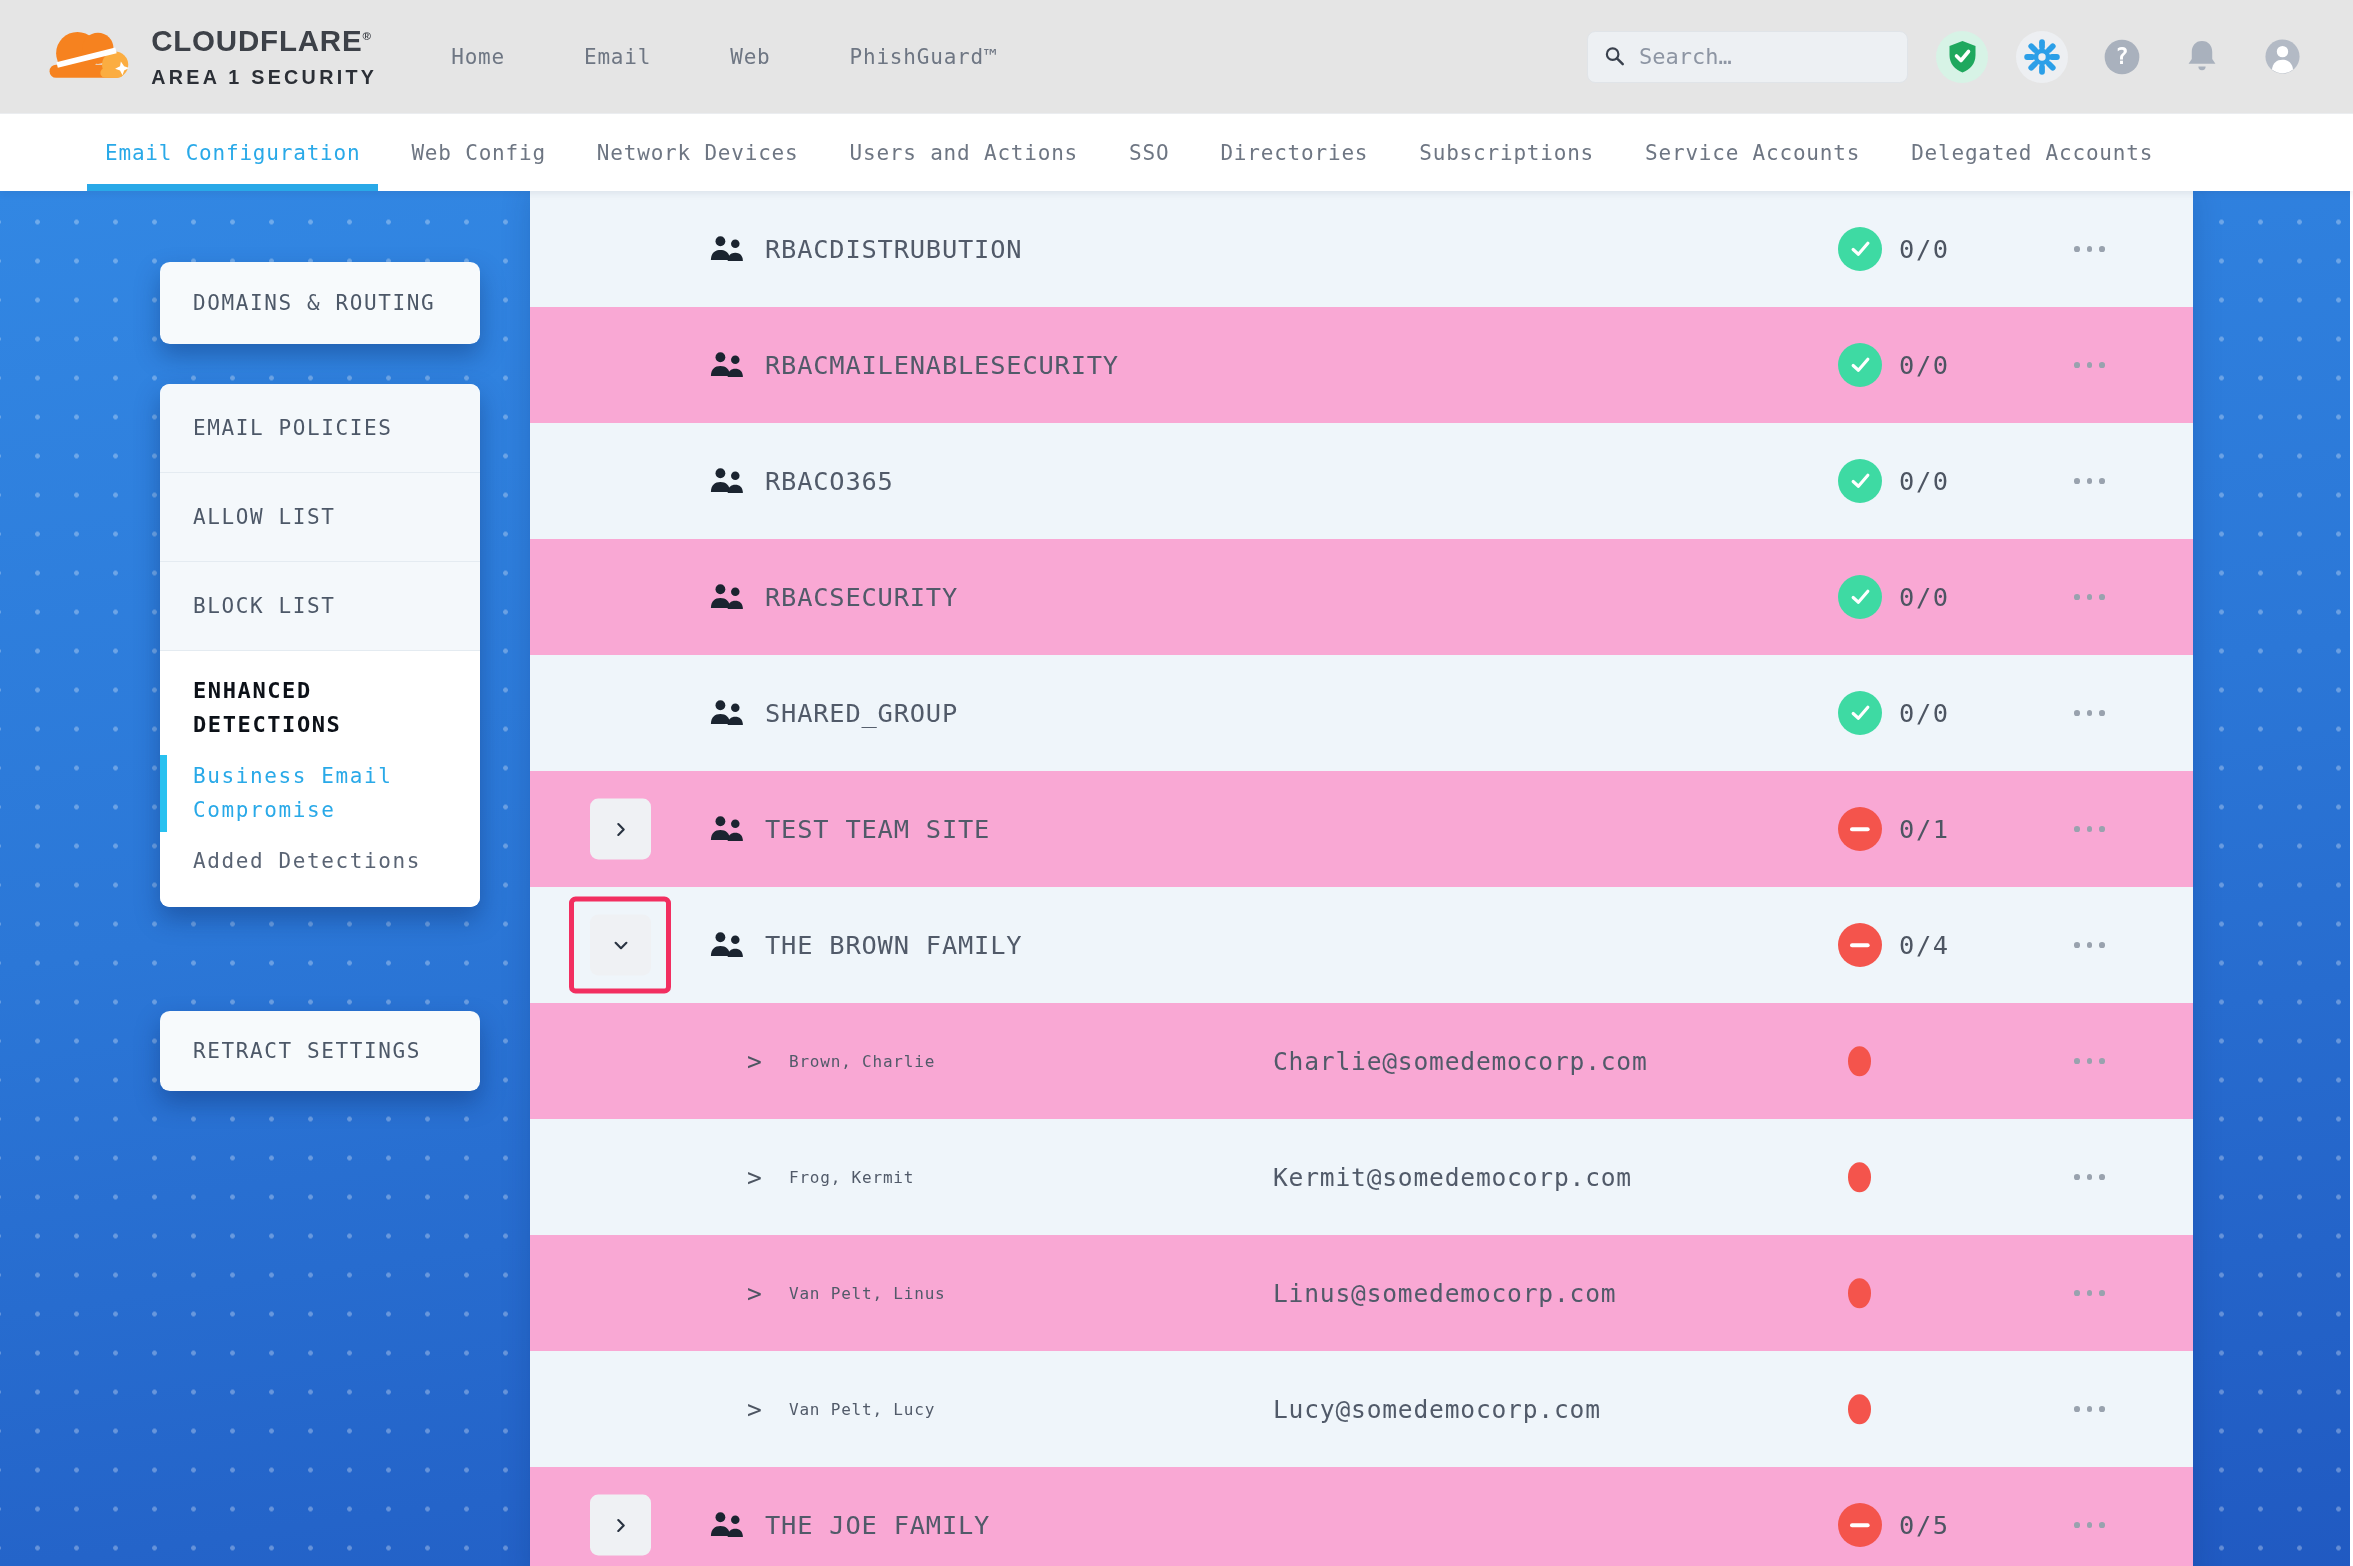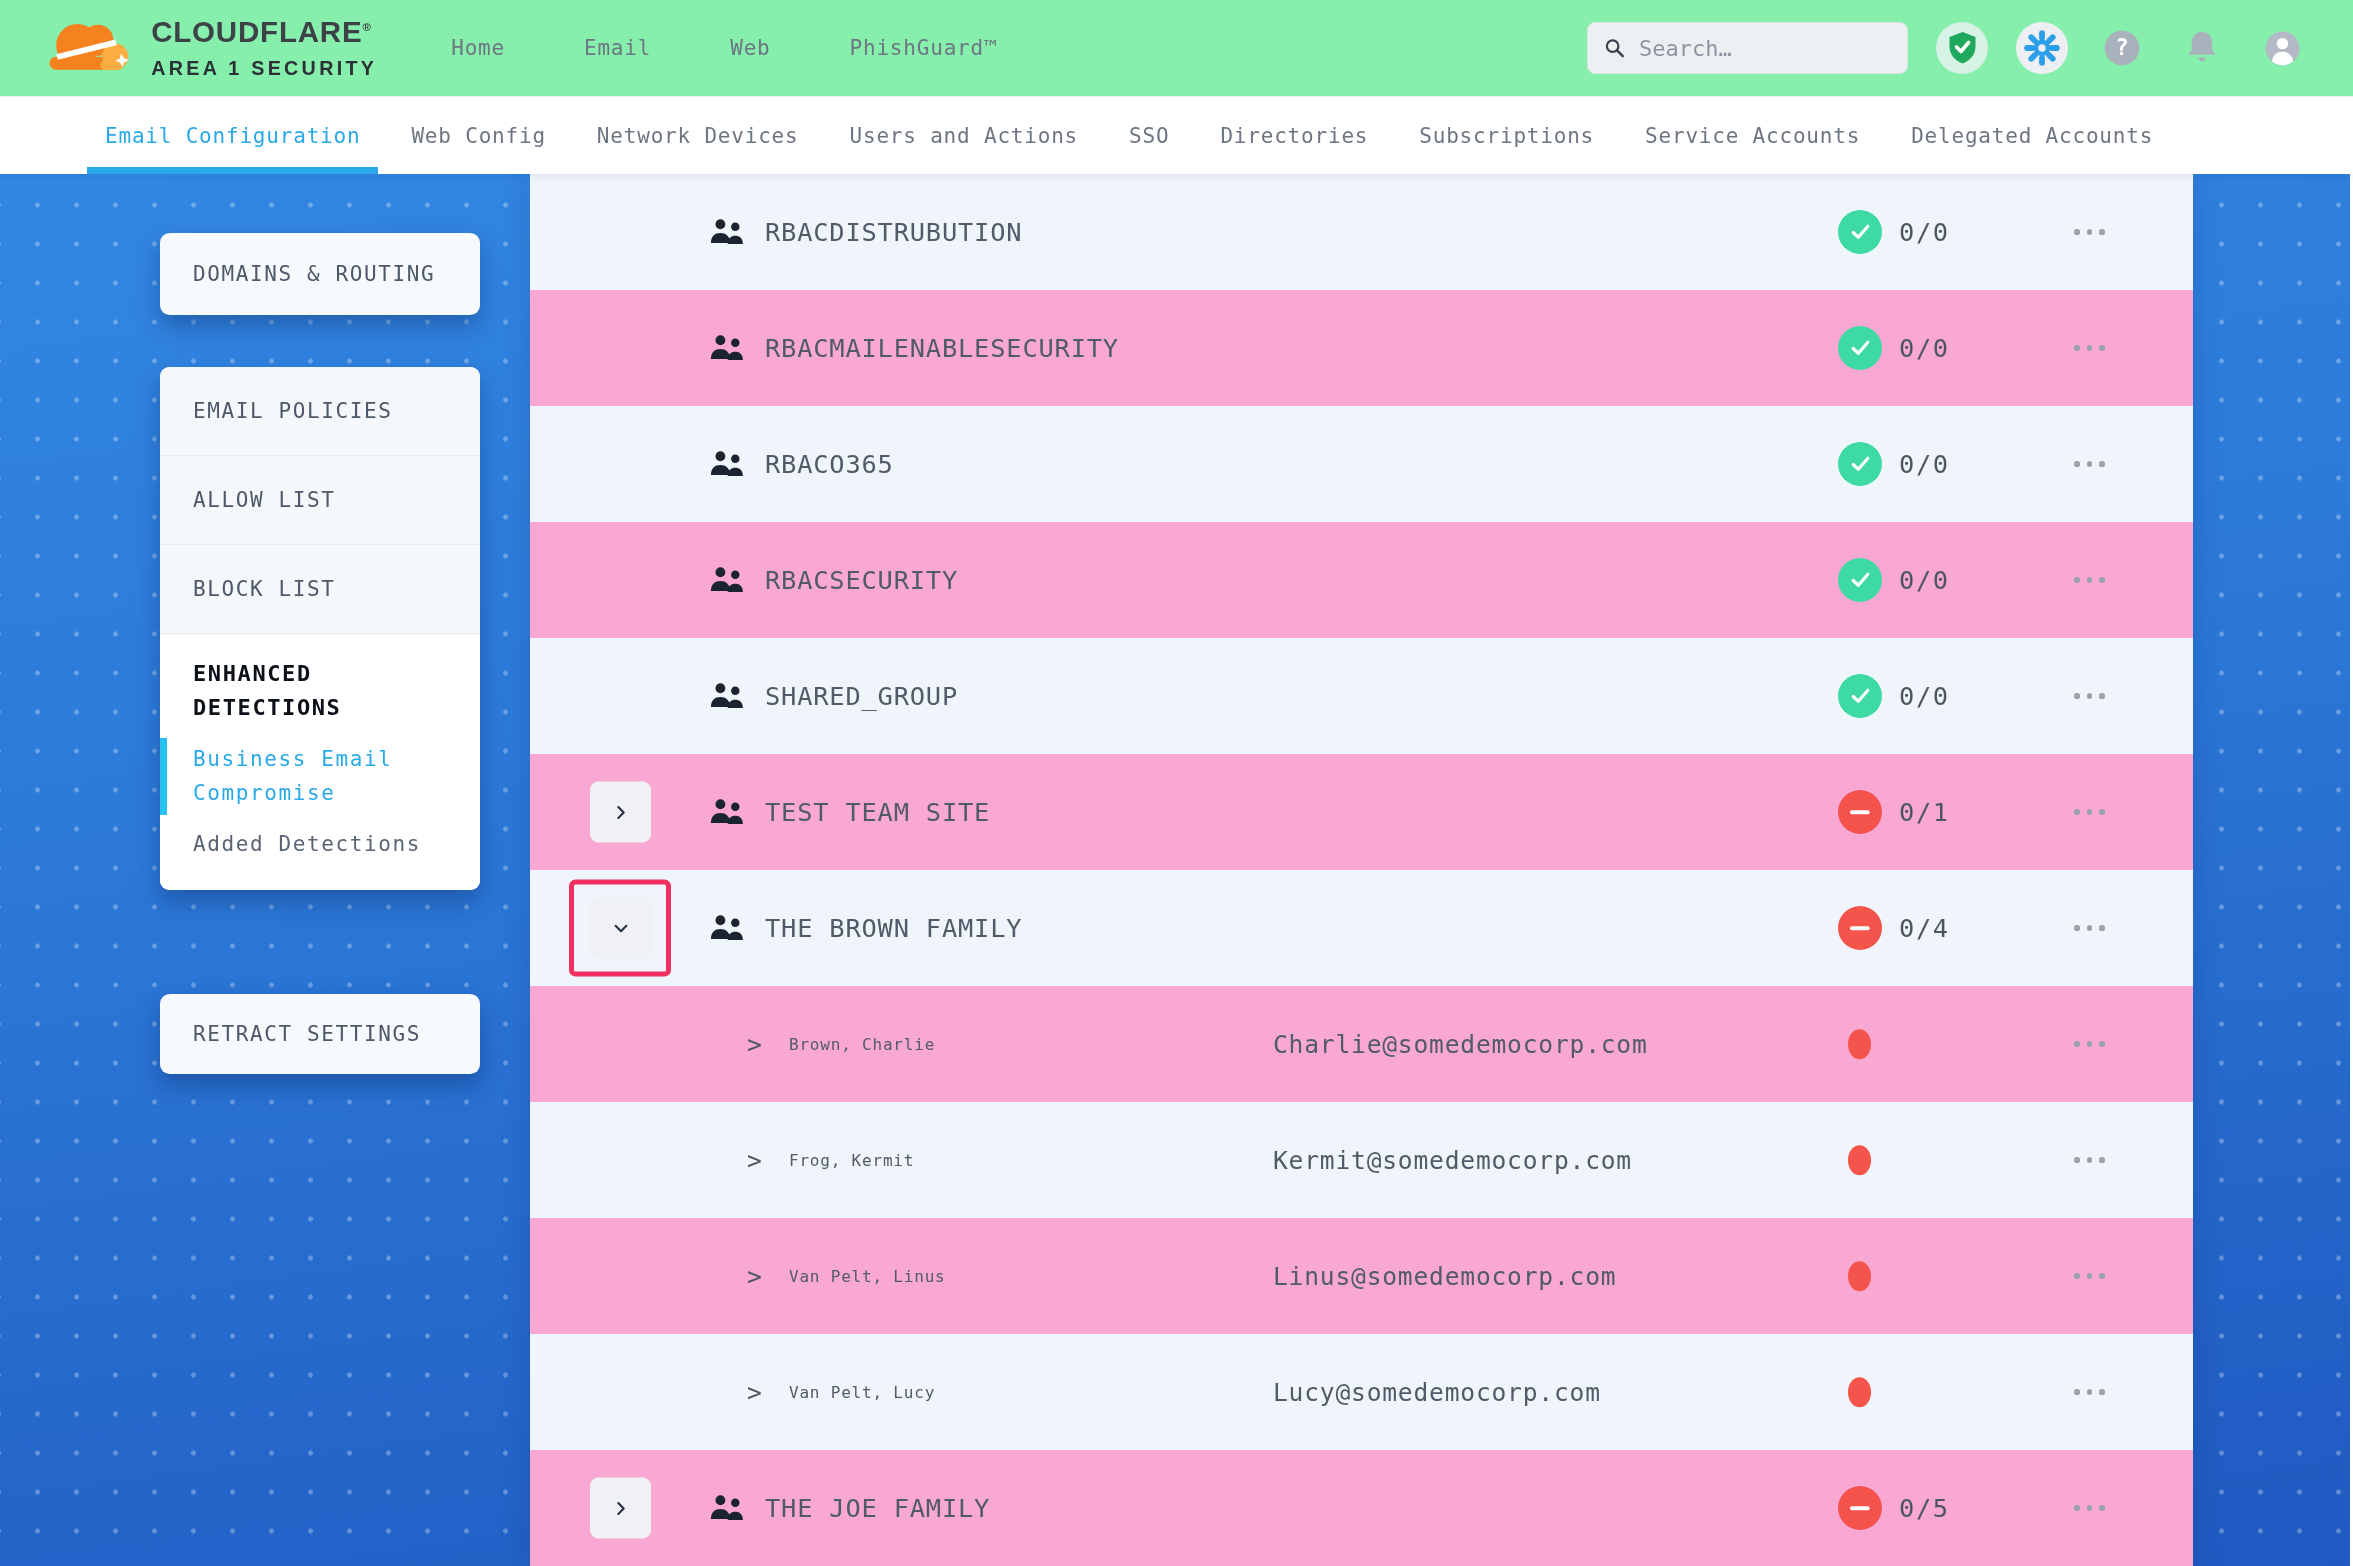--- a/index.html
+++ b/index.html
@@ -1,20 +1,20 @@
 <!DOCTYPE html>
 <html style="font-size:13px"><head>
 <meta charset="utf-8">
 <style>
   * { margin:0; padding:0; box-sizing:border-box; }
   html,body { width:2354px; height:1567px; overflow:hidden; background:#fff;
     font-family:"DejaVu Sans Mono","Liberation Mono",monospace; }
 
   
-  .header { height:97px; background:#86efac; display:flex; align-items:center;
+  .header { height:114px; background:#e5e5e5; display:flex; align-items:center;
     border-bottom:0.8px solid #ebedf0; position:relative; z-index:30; }
   .brand { display:flex; align-items:center; margin-left:43px; gap:8.2px; }
   .brand-text { display:flex; flex-direction:column; line-height:1.05; }
   .brand-name { font-family:"Liberation Sans",sans-serif; font-weight:800; font-size:29.5px;
     letter-spacing:0.8px; color:#3d4148; }
   .brand-name sup { font-size:11.5px; }
   .brand-tag { font-family:"Liberation Sans",sans-serif; font-weight:800; font-size:19.7px;
     letter-spacing:3.3px; color:#2b2f36; margin-top:10px; }
   .top-nav { display:flex; margin-left:74px; gap:79px; }
   .top-nav a { font-size:21px; color:#6e7683; text-decoration:none; letter-spacing:0.8px; }
@@ -42,21 +42,21 @@
   .content { position:relative; height:1393px;
     background-image:
       radial-gradient(rgba(255,255,255,.30) 2.1px, rgba(255,255,255,0) 2.6px),
       linear-gradient(172deg, #3287e3 0%, #2b77d7 45%, #2059c1 100%);
     background-size:39px 39px, 100% 100%; background-position:18px 11.5px, 0 0; }
   .right-edge { position:absolute; top:0; right:0; width:4.1px; height:100%; background:#fff; }
 
   
   .side-card { position:absolute; left:160px; width:320px; background:#f7fafc;
     border-radius:9.8px; box-shadow:0 11.5px 24.6px rgba(8,35,90,.35); overflow:hidden; }
-  .card-domains { top:59px; height:82px; display:flex; align-items:center; }
+  .card-domains { top:71px; height:82px; display:flex; align-items:center; }
   .side-label { font-size:21px; letter-spacing:1.6px; color:#4d5868; padding:0 33px; }
   .card-policies { top:193px; }
   .policy-item { height:89px; display:flex; align-items:center; border-bottom:1.6px solid #e4ebf1;
     background:#f4f8fb; cursor:pointer; }
   .enhanced { background:#ffffff; padding:23px 0 28px 0; position:relative; }
   .enhanced-title { font-family:"DejaVu Sans Mono","Liberation Mono",monospace; font-weight:bold;
     font-size:22px; letter-spacing:1.6px; color:#0c1118; padding:0 33px; line-height:1.55; }
   .enh-item { position:relative; padding:18px 33px 0 33px; font-size:21px; letter-spacing:1.6px;
     line-height:1.6; cursor:pointer; }
   .enh-item.active { color:#29a9e8; }

